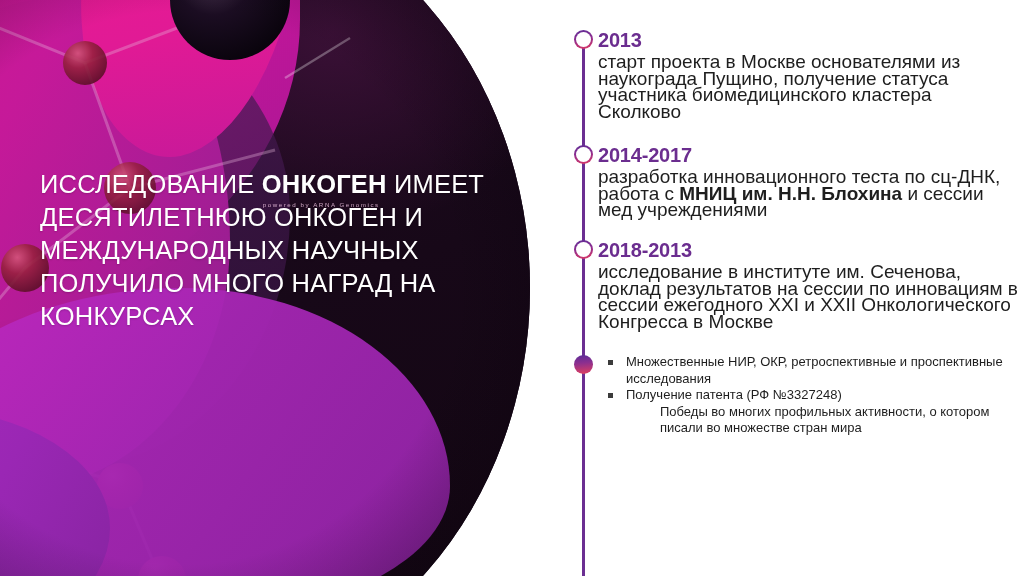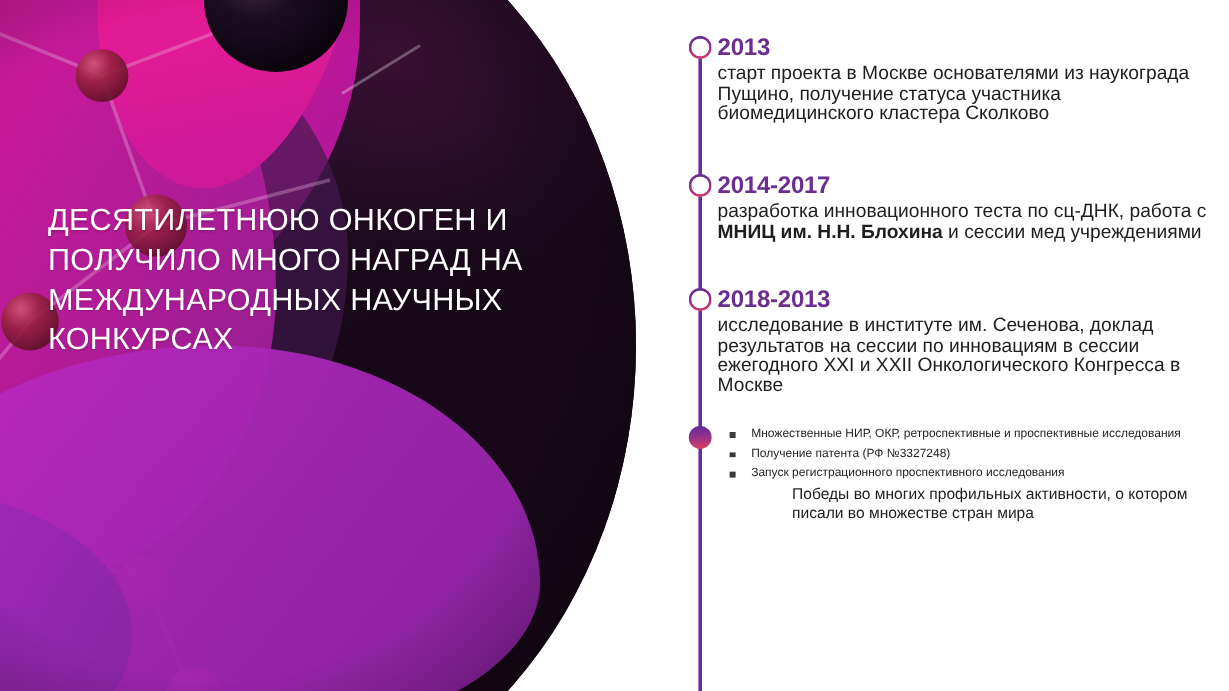--- a/index.html
+++ b/index.html
@@ -202,36 +202,36 @@
   .tl-year {
     color: #6b2d8f;
     font-size: 20px;
     font-weight: 700;
     line-height: 25px;
     letter-spacing: -0.2px;
     margin: 0;
   }
   .tl-desc {
     color: #1e1e1e;
-    font-size: 16px;
+    font-size: 19px;
     line-height: 16.5px;
     margin: 1px 0 0 0;
   }
   .tl-desc b { font-weight: 700; }
 
   .tl-bullets {
     list-style: none;
     margin: 1px 0 0 0;
     padding: 0;
   }
   .tl-bullets li {
     position: relative;
     padding-left: 28px;
     color: #1e1e1e;
-    font-size: 10px;
+    font-size: 13px;
     line-height: 16.5px;
     margin: 0;
   }
   .tl-bullets li .sq {
     position: absolute;
     left: 10px;
     top: 6px;
     width: 4.5px;
     height: 4.5px;
     background: #3b3b3b;
@@ -298,23 +298,26 @@
       <circle cx="520" cy="70" r="34" fill="url(#atomMag)" opacity="0.7"></circle>
       <circle cx="90" cy="105" r="30" fill="url(#atomMag)" opacity="0.45"></circle>
     </svg>
 
     <div class="blob-d"></div>
     <div class="blob-e"></div>
     <div class="vignette"></div>
   </div>
 
   <div id="title-block">
+    <div class="title-line">
+      <span>ИССЛЕДОВАНИЕ </span><span class="brand"><span>ОНКОГЕН</span><span class="brand-sub">powered by ARNA Genomics</span></span><span> ИМЕЕТ</span>
+    </div>
     <div class="title-line">ДЕСЯТИЛЕТНЮЮ ОНКОГЕН И</div>
+    <div class="title-line">МЕЖДУНАРОДНЫХ НАУЧНЫХ</div>
     <div class="title-line">ПОЛУЧИЛО МНОГО НАГРАД НА</div>
-    <div class="title-line">МЕЖДУНАРОДНЫХ НАУЧНЫХ</div>
     <div class="title-line">КОНКУРСАХ</div>
   </div>
 
   <div id="timeline">
     <div class="tl-axis"></div>
 
     <div class="tl-entry" style="top:28px;">
       <div class="tl-marker hollow" style="top:2px;"></div>
       <div class="tl-body">
         <div class="tl-year">2013</div>
@@ -337,20 +340,19 @@
         <p class="tl-desc">исследование в институте им. Сеченова, доклад результатов на сессии по инновациям в сессии ежегодного XXI и XXII Онкологического Конгресса в Москве</p>
       </div>
     </div>
 
     <div class="tl-entry" style="top:353px;">
       <div class="tl-marker filled" style="top:2px;"></div>
       <div class="tl-body">
         <ul class="tl-bullets">
           <li><span class="sq"></span><span>Множественные НИР, ОКР, ретроспективные и проспективные исследования</span></li>
           <li><span class="sq"></span><span>Получение патента (РФ №3327248)</span></li>
-          <li><span class="sq"></span><span>Запуск регистрационного проспективного исследования</span></li>
         </ul>
         <p class="tl-subnote">Победы во многих профильных активности, о котором писали во множестве стран мира</p>
       </div>
     </div>
   </div>
 
 </div>
 
 </body></html>

